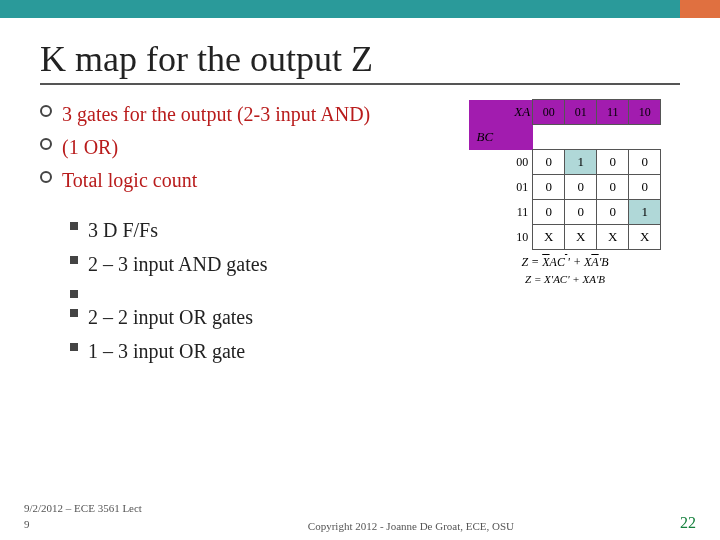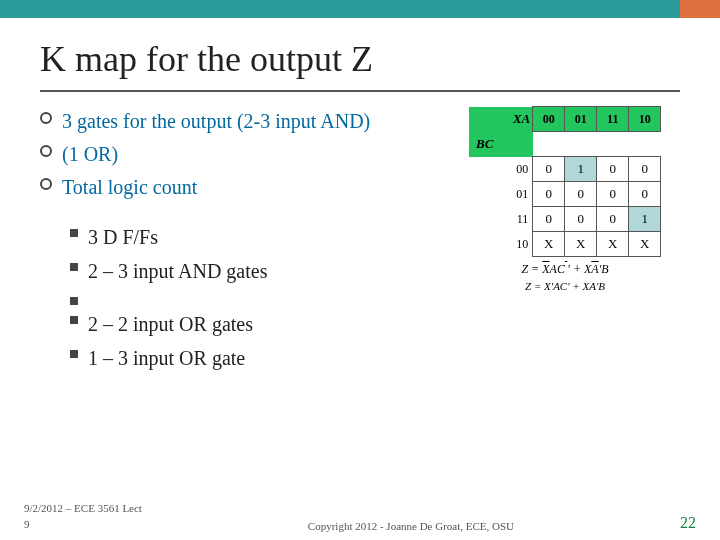--- a/index.html
+++ b/index.html
@@ -36,39 +36,39 @@
       left: 0; right: 0; bottom: 0;
       padding: 20px 40px 20px 40px;
     }
 
     
     .title {
       font-size: 36px;
       font-weight: normal;
       color: #222;
       margin-bottom: 8px;
-      padding-bottom: 10px;
+      padding-bottom: 3px;
       border-bottom: 2px solid #555;
     }
 
     
     .content-area {
       display: flex;
       flex-direction: row;
       margin-top: 14px;
     }
 
     .left-content {
       flex: 1;
     }
 
     .main-bullets {
       list-style: none;
       font-size: 20px;
-      color: #0369a1;
+      color: #b91c1c;
       line-height: 1.55;
     }
 
     .main-bullets li {
       display: flex;
       align-items: flex-start;
       margin-bottom: 2px;
     }
 
     .bullet-circle {
@@ -124,24 +124,23 @@
     .kmap-table th, .kmap-table td {
       border: 1px solid #555;
       width: 32px;
       height: 25px;
       text-align: center;
       vertical-align: middle;
       font-weight: normal;
     }
 
     .kmap-table th {
-      background: #22c55e;
+      background: #a21caf;
       border: none;
       font-size: 12px;
-      font-weight: bold;
     }
 
     .kmap-table .xa-header {
       border: none;
       font-size: 13px;
       font-style: italic;
       text-align: center;
     }
 
     .kmap-table .bc-header {

